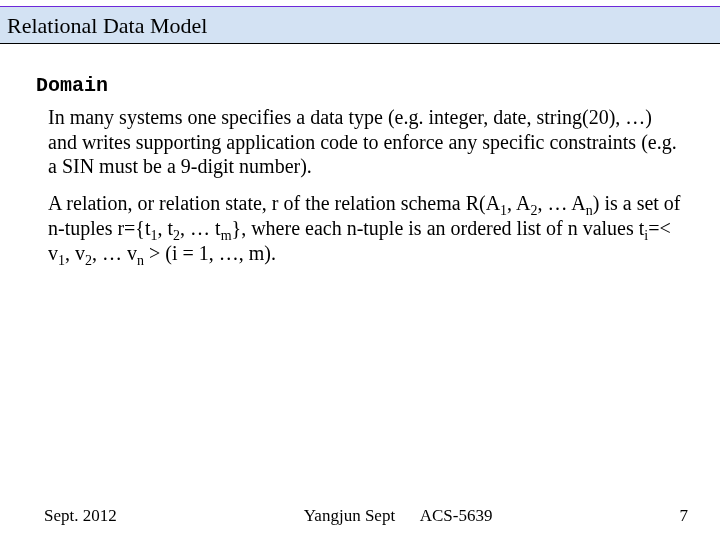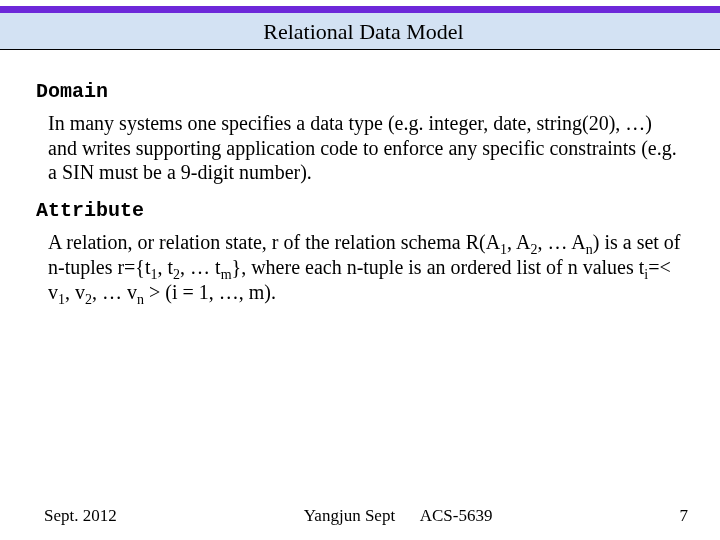--- a/index.html
+++ b/index.html
@@ -8,23 +8,22 @@
     width: 720px;
     height: 540px;
     font-family: "Times New Roman", Times, serif;
     background: #ffffff;
     color: #000000;
     position: relative;
     box-sizing: border-box;
   }
   .title-bar {
     background: #d3e2f3;
-    border-top: 7px solid #6d28d9;
+    border-top: 1px solid #6d28d9;
     border-bottom: 1px solid #000;
-    text-align: center;
     font-size: 22px;
     padding: 6px 0 4px 7px;
     margin-top: 6px;
   }
   .content {
     padding: 16px 36px 0 36px;
     font-size: 20px;
     line-height: 1.24;
   }
   .heading {
@@ -59,21 +58,20 @@
 
 <div class="title-bar">
   <span>Relational Data Model</span>
 </div>
 
 <div class="content">
 
   <div class="heading">Domain</div>
   <div class="body-text">In many systems one specifies a data type (e.g. integer, date, string(20), …) and writes supporting application code to enforce any specific constraints (e.g. a SIN must be a 9-digit number).</div>
 
-  <div class="heading">Attribute</div>
 
   <div class="body-text">A relation, or relation state, r of the relation schema R(A<sub>1</sub>, A<sub>2</sub>, … A<sub>n</sub>) is a set of n-tuples r={t<sub>1</sub>, t<sub>2</sub>, … t<sub>m</sub>}, where each n-tuple is an ordered list of n values t<sub>i</sub>=&lt; v<sub>1</sub>, v<sub>2</sub>, … v<sub>n</sub> &gt; (i = 1, …, m).</div>
 
 </div>
 
 <div class="footer">
   <span>Sept. 2012</span>
   <span class="footer-center">
     <span>Yangjun Sept</span>
     &nbsp;&nbsp;&nbsp;&nbsp;

